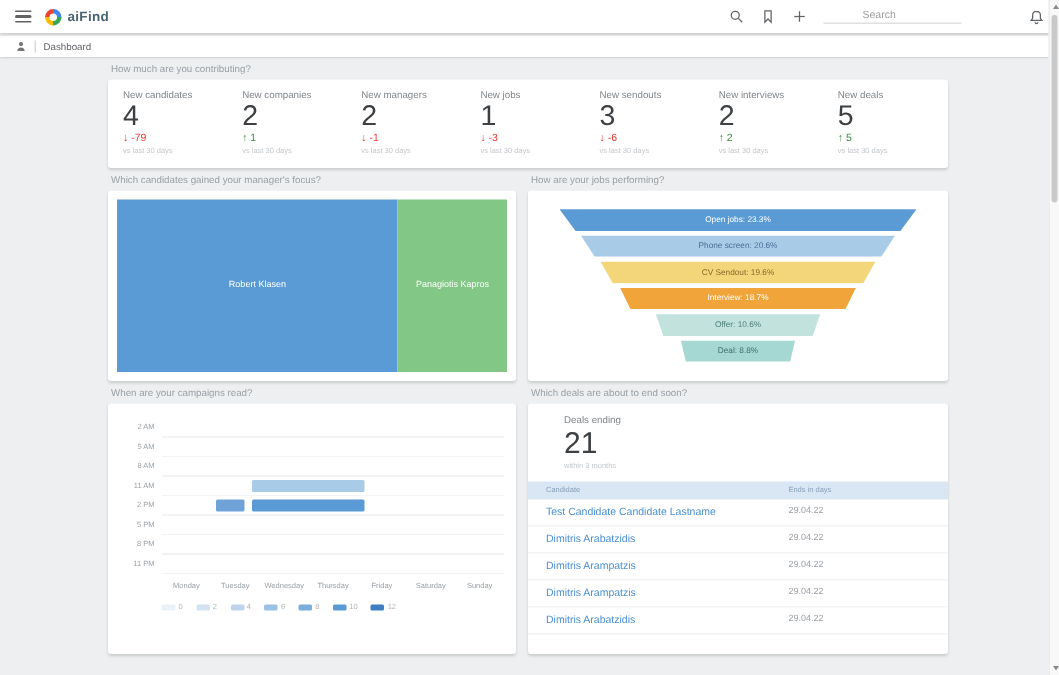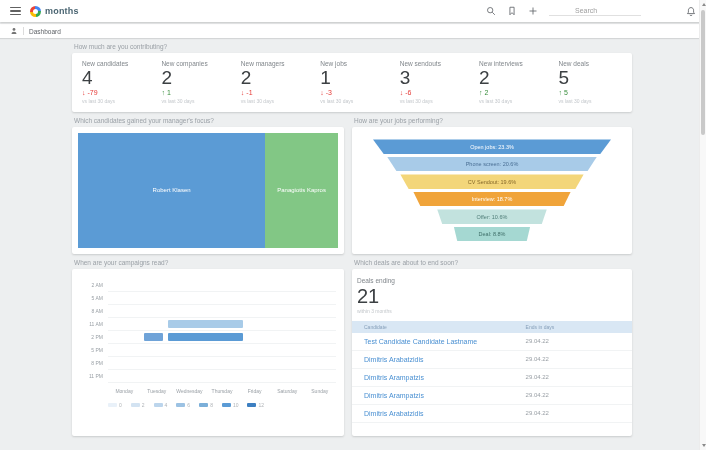--- a/index.html
+++ b/index.html
@@ -66,21 +66,21 @@
   .hm-bar { position:absolute; height:8px; border-radius:1px; }
   .hm-days { display:flex; margin-left:30px; margin-top:5px; }
   .hm-days div { flex:1; text-align:center; font-size:5px; color:#9aa0a6; }
   .hm-legend { display:flex; align-items:center; gap:9px; margin:8px 0 0 30px; }
   .hm-leg { display:flex; align-items:center; gap:2px; }
   .hm-leg .swatch { width:9px; height:4px; display:inline-block; border-radius:1px; }
   .hm-leg .leg-label { font-size:5px; color:#b0b4b8; }
 
   
   .deals-card { height:167px; overflow:hidden; }
-  .deals-head { padding:8px 5px 2px; }
+  .deals-head { padding:8px 24px 2px; }
   .deals-title { font-size:6.5px; color:#80868b; }
   .deals-count { font-size:20px; font-weight:400; color:#3c4043; margin-top:2px; line-height:1; }
   .deals-sub { font-size:5px; color:#c3c7cb; margin-top:2px; }
   .deals-table { width:100%; border-collapse:collapse; margin-top:5px; }
   .deals-table thead th { background:#d9e7f4; color:#87a0ba; font-size:5px; font-weight:normal; text-align:left; padding:3px 0; }
   .deals-table th.c1, .deals-table td.c1 { padding-left:12px; width:62%; }
   .deals-table tbody td { border-bottom:1px solid #f1f3f4; padding-top:5px; padding-bottom:5px; }
   .deals-table td.name { color:#4a90d2; font-size:7px; cursor:pointer; }
   .deals-table td.date { color:#9aa0a6; font-size:6px; }
 
@@ -96,21 +96,21 @@
 </head>
 <body>
 
 <div class="app-bar">
   <div class="menu-icon">
       <span></span>
       <span></span>
       <span></span>
     </div>
   <div class="logo"></div>
-  <div class="brand">months</div>
+  <div class="brand">aiFind</div>
 
   <div class="top-actions">
     <div class="icon-btn">
       <svg width="10" height="10" viewBox="0 0 12 12" fill="none" stroke="#5f6368" stroke-width="1">
         <circle cx="5" cy="5" r="3.2"></circle>
           <line x1="7.5" y1="7.5" x2="10.6" y2="10.6"></line>
       </svg>
     </div>
     <div class="icon-btn">
       <svg width="10" height="10" viewBox="0 0 12 12" fill="none" stroke="#5f6368" stroke-width="1">

